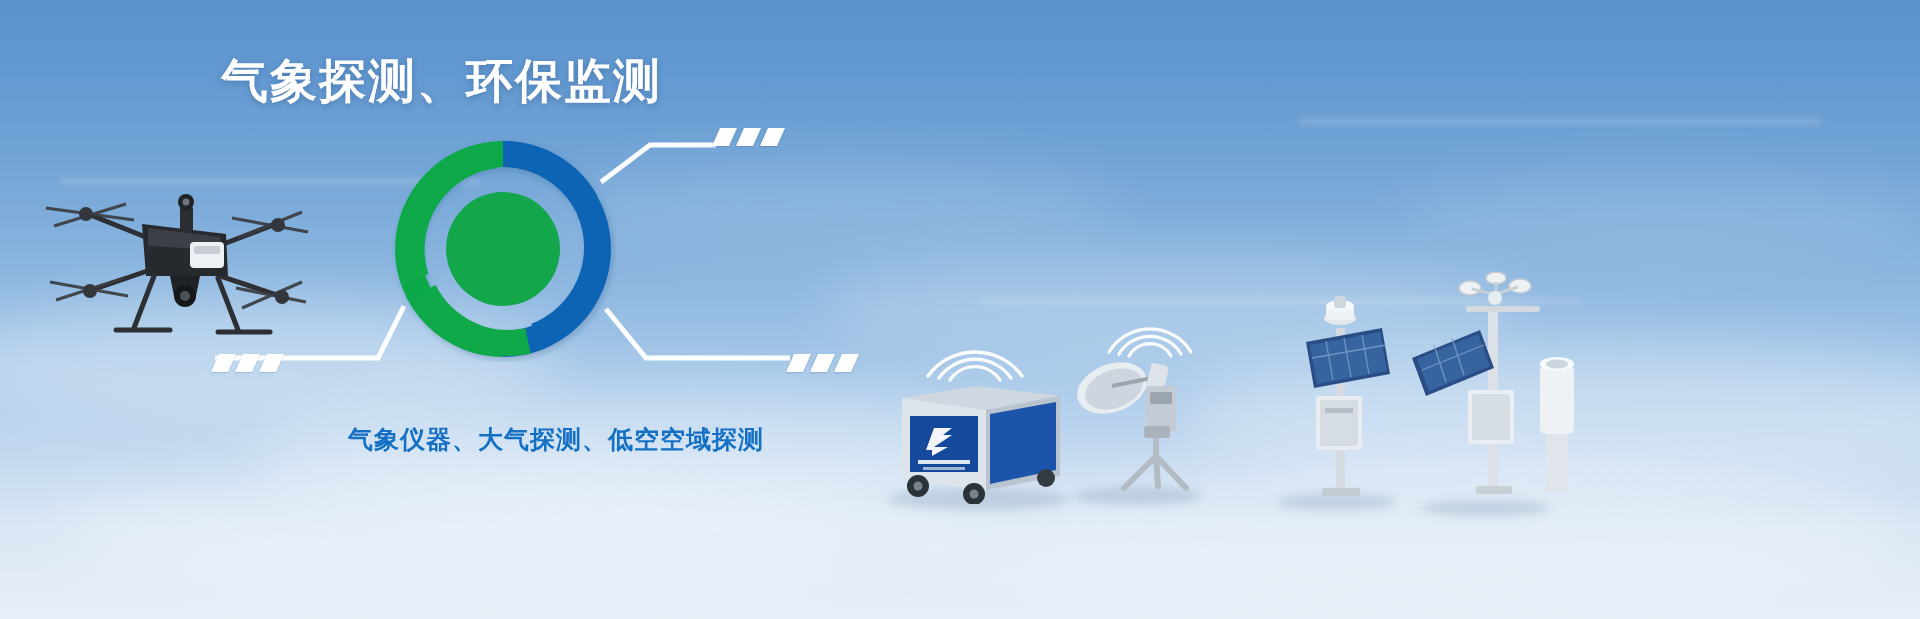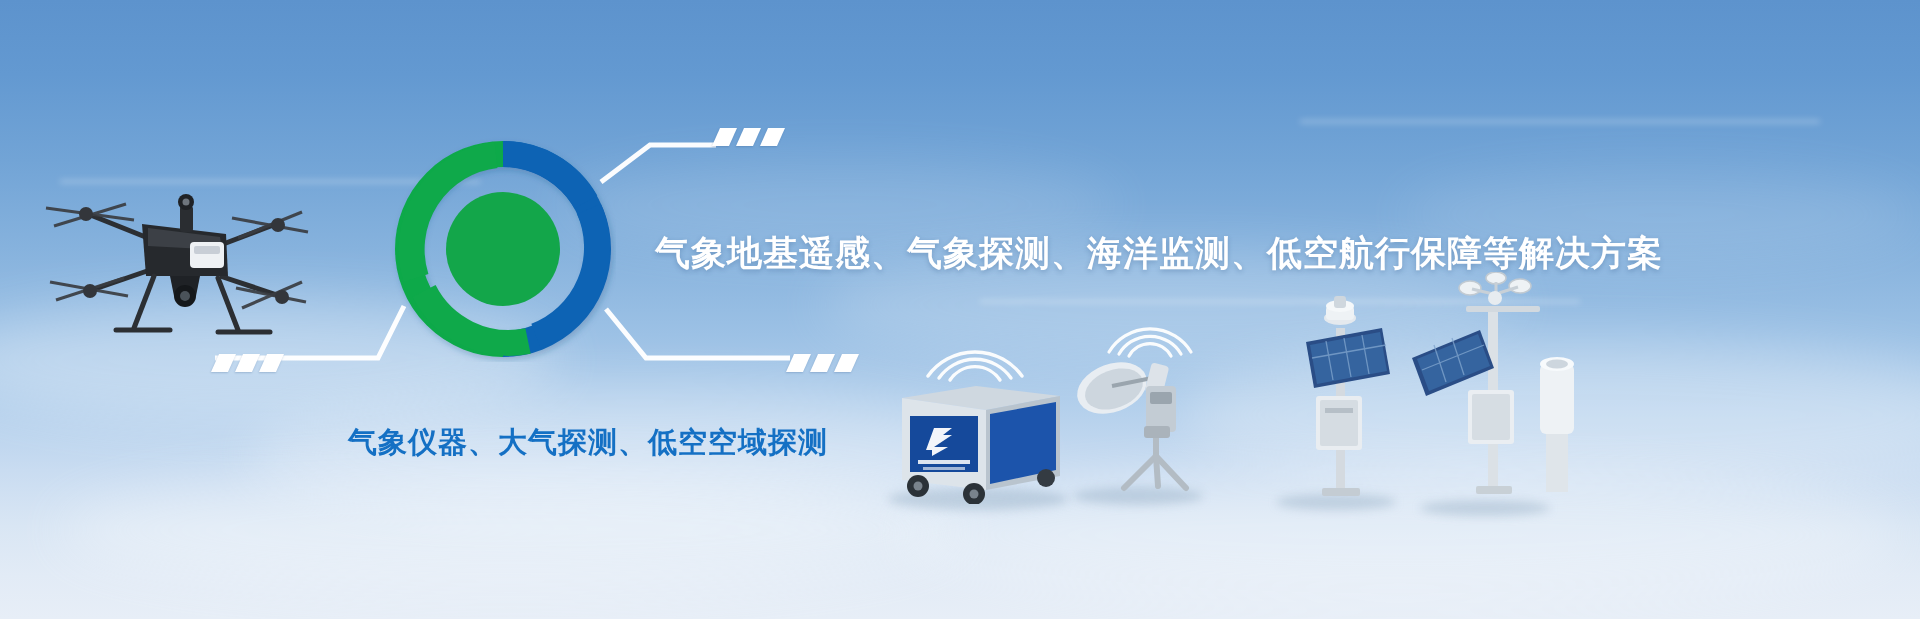--- a/index.html
+++ b/index.html
@@ -65,21 +65,21 @@
     font-size:25px;font-weight:bold;color:#ffffff;white-space:nowrap;
     letter-spacing:1px;text-shadow:0 1px 4px rgba(30,70,120,.3);
   }
   .line-main{
     position:absolute;left:655px;top:230px;
     font-size:35px;font-weight:bold;color:#ffffff;white-space:nowrap;
     letter-spacing:1px;text-shadow:0 2px 5px rgba(30,70,120,.28);
   }
   .line-bottom{
     position:absolute;left:348px;top:423px;
-    font-size:29px;font-weight:bold;color:#1470c4;white-space:nowrap;
+    font-size:25px;font-weight:bold;color:#1470c4;white-space:nowrap;
     letter-spacing:1px;
   }
 
   
   .obj{position:absolute;}
 
   .shadow-ell{position:absolute;border-radius:50%;background:rgba(120,150,175,.30);filter:blur(5px);}
 </style>
 </head>
 <body>
@@ -191,23 +191,23 @@
     <i></i>
       <i></i>
       <i></i>
   </div>
   <div class="slashes sl-right">
     <i></i>
       <i></i>
       <i></i>
   </div>
 
-
-
-  <div class="line-main">气象地基遥感、气象探测、海洋监测、低空航行保障等解决方案</div>
+  <div class="main-title">气象探测、环保监测</div>
+
+
 
   <div class="line-bottom">气象仪器、大气探测、低空空域探测</div>
 
   <div class="shadow-ell" style="left:888px;top:488px;width:180px;height:22px;"></div>
   <svg class="obj" style="left:890px;top:382px;" width="180" height="122" viewBox="0 0 180 122">
 
     <path d="M12 16 L86 4 L170 14 L96 28 Z" fill="#cfd8e0"></path>
 
     <path d="M12 16 L96 28 L96 108 L12 98 Z" fill="#dde4ea"></path>
     <path d="M96 28 L170 14 L170 94 L96 108 Z" fill="#b9c4ce"></path>

